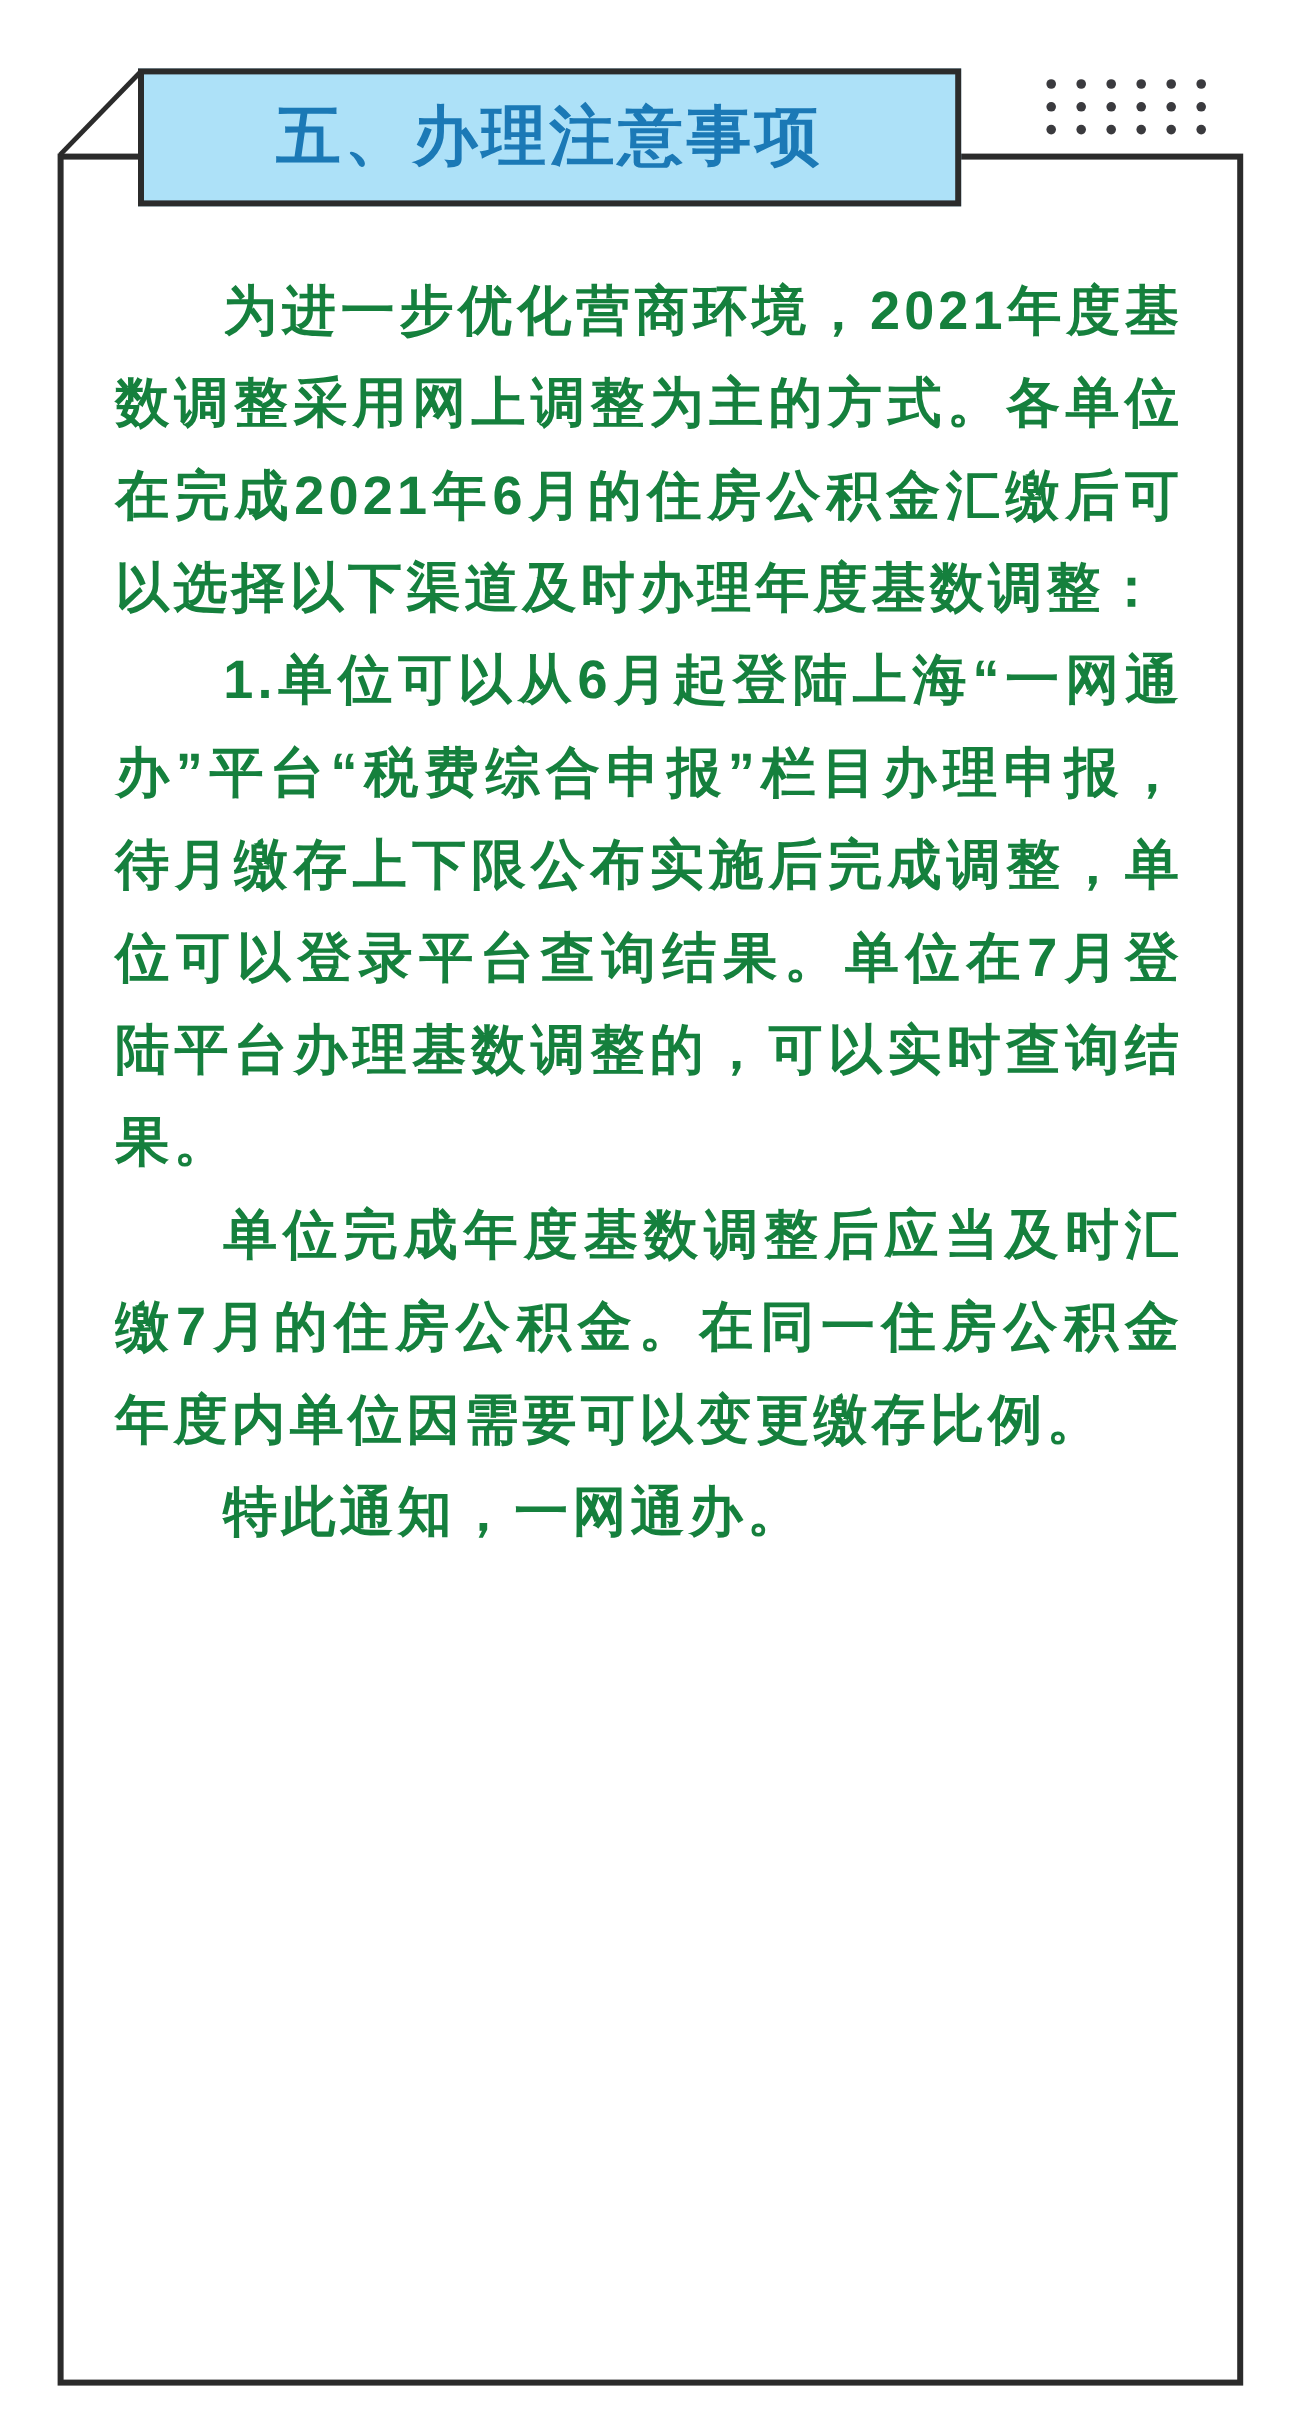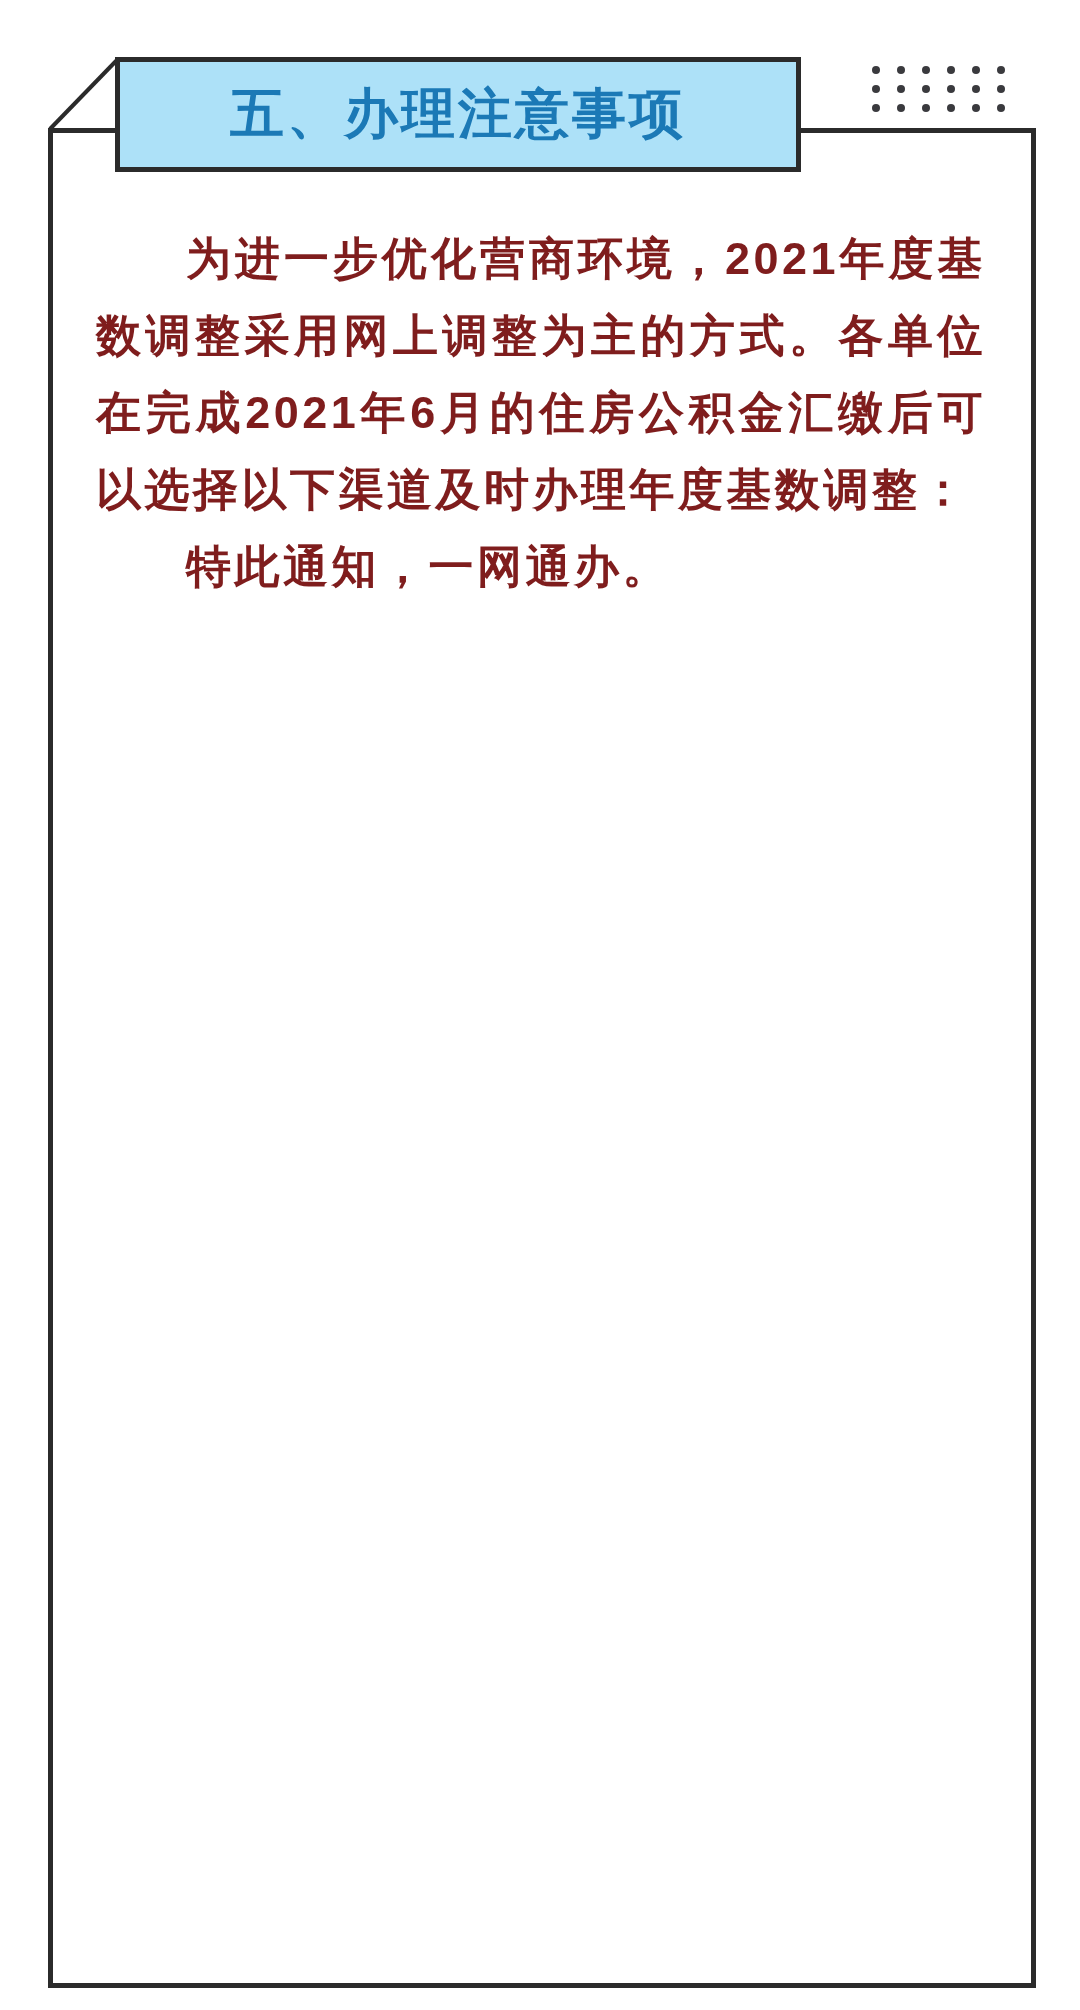--- a/index.html
+++ b/index.html
@@ -68,21 +68,21 @@
     width: 8px;
     height: 8px;
     border-radius: 50%;
     background: #3a3a3e;
   }
   .notice-body {
     position: absolute;
     left: 96px;
     top: 204px;
     width: 890px;
-    color: #7f1d1d;
+    color: #15803d;
     font-size: 45px;
     line-height: 77px;
     font-weight: 700;
     text-align: justify;
     text-justify: inter-character;
     letter-spacing: 3.5px;
   }
   .notice-body p {
     margin: 0;
     text-indent: 2em;
@@ -128,18 +128,20 @@
     <i></i>
       <i></i>
       <i></i>
       <i></i>
       <i></i>
       <i></i>
   </div>
 
   <div class="notice-body">
     <p>为进一步优化营商环境，2021年度基数调整采用网上调整为主的方式。各单位在完成2021年6月的住房公积金汇缴后可以选择以下渠道及时办理年度基数调整：</p>
+    <p>1.单位可以从6月起登陆上海“一网通办”平台“税费综合申报”栏目办理申报，待月缴存上下限公布实施后完成调整，单位可以登录平台查询结果。单位在7月登陆平台办理基数调整的，可以实时查询结果。</p>
+    <p>单位完成年度基数调整后应当及时汇缴7月的住房公积金。在同一住房公积金年度内单位因需要可以变更缴存比例。</p>
     <p>特此通知，一网通办。</p>
   </div>
 
   <div class="next-peek"></div>
 
 </div>
 
 </body></html>

